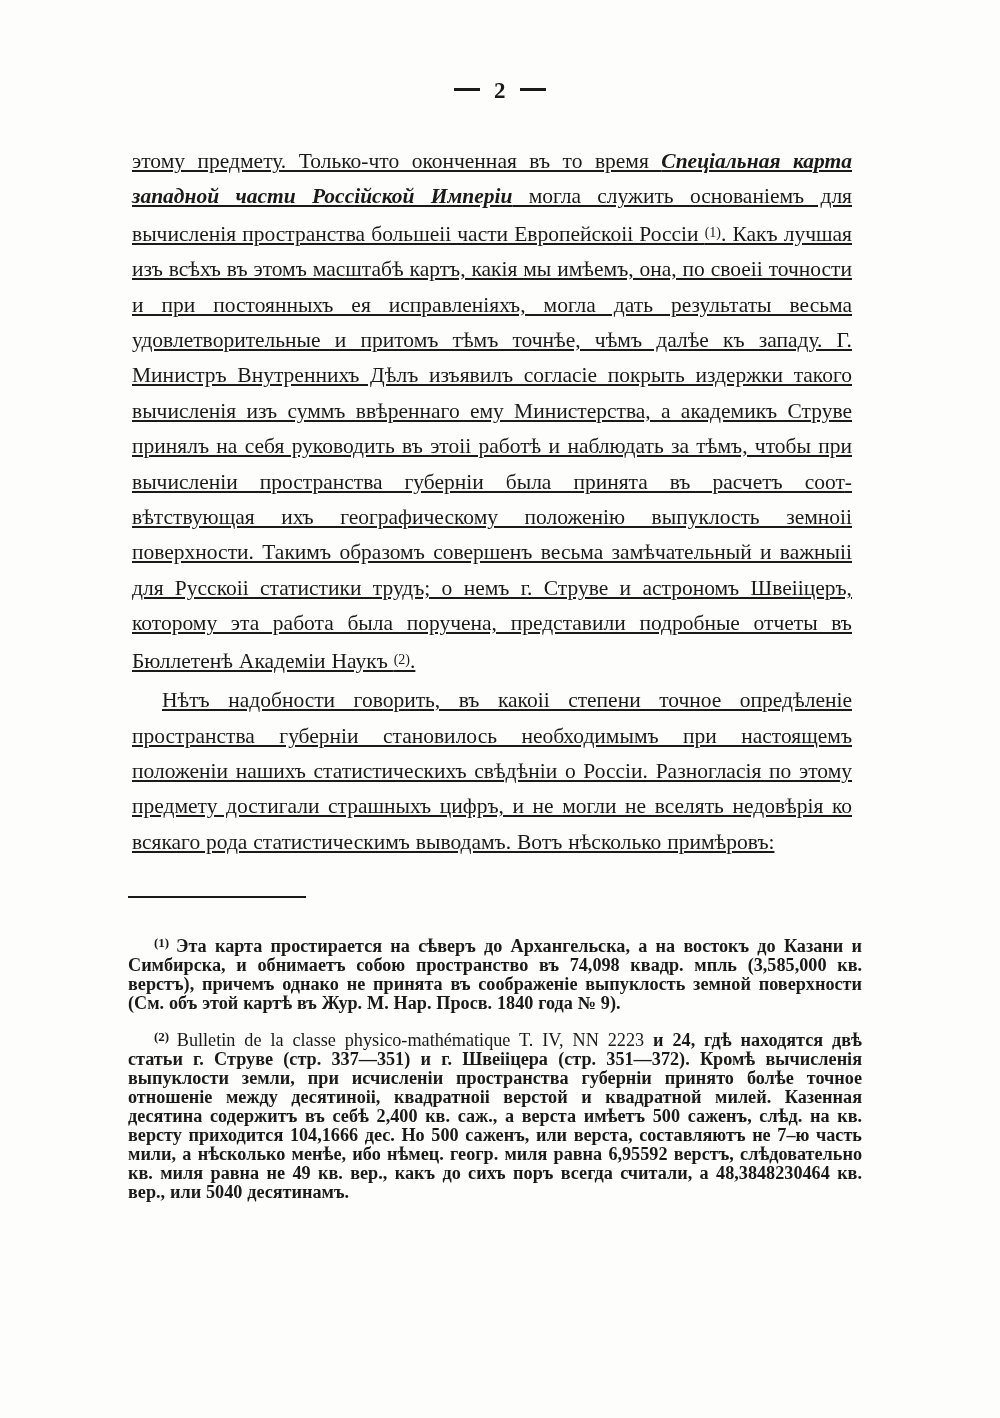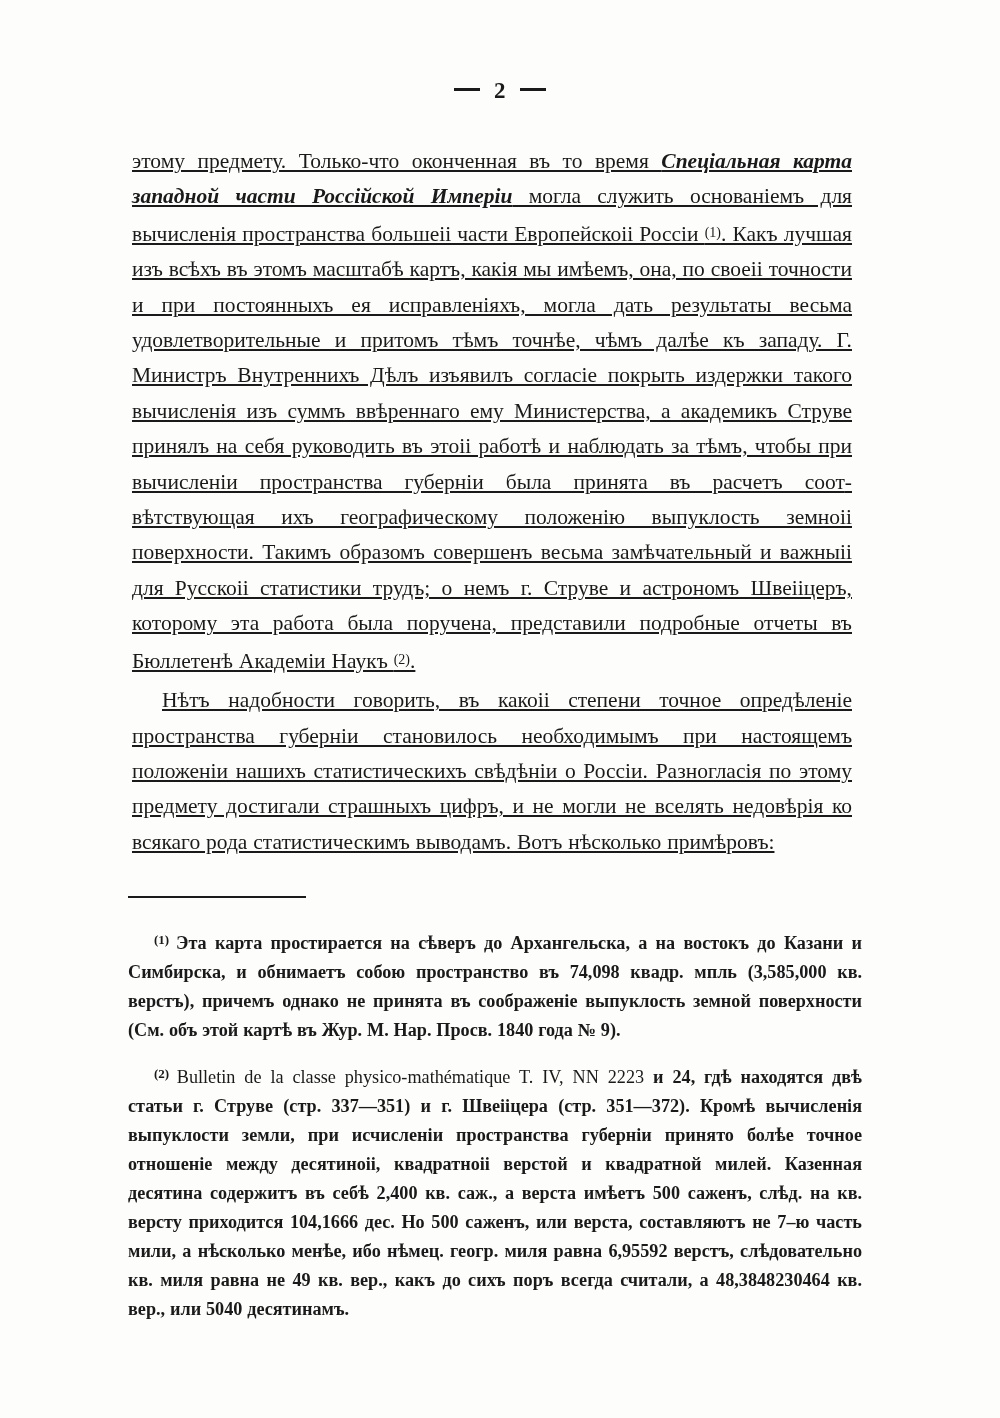--- a/index.html
+++ b/index.html
@@ -84,23 +84,23 @@
   }
 
   
   .footnotes {
     position: absolute;
     top: 925px;
     left: 128px;
     width: 734px;
   }
   p.footnote {
-    margin: 0 0 14px 0;
+    margin: 8px 0 14px 0;
     font-size: 18.2px;
-    line-height: 29px;
+    line-height: 19px;
     text-align: justify;
     text-justify: inter-word;
     font-weight: 600;
     word-spacing: 0.3px;
   }
   p.footnote:last-child { margin-bottom: 0; }
   p.footnote.lead { text-indent: 26px; }
   .fnmark {
     font-size: 13px;
     vertical-align: 5px;

